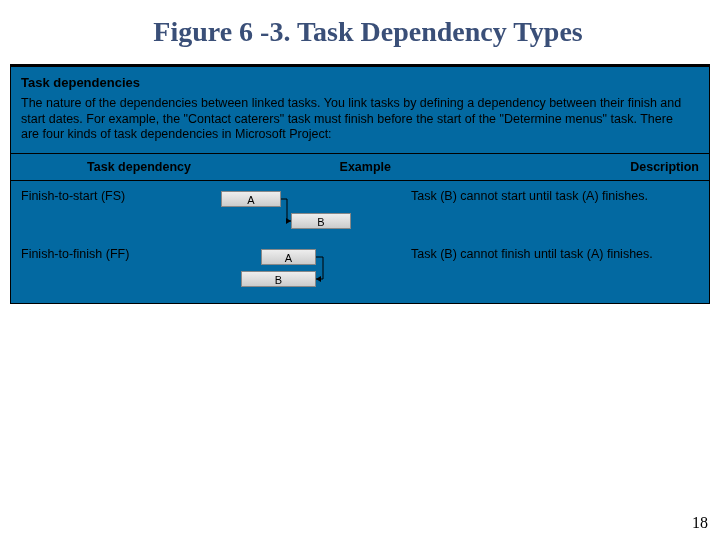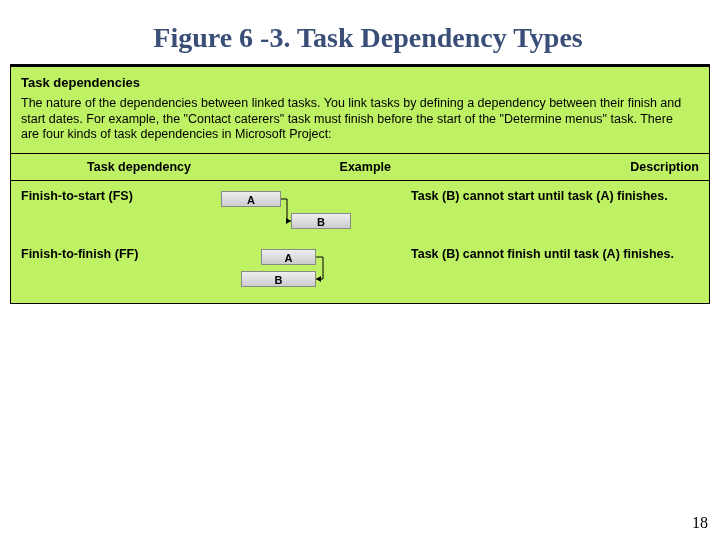--- a/index.html
+++ b/index.html
@@ -16,31 +16,31 @@
     position: relative;
     width: 720px;
     height: 540px;
   }
   .title {
     font-family: "Times New Roman", Times, serif;
     font-size: 28px;
     font-weight: bold;
     color: #3a4f78;
     text-align: center;
-    padding: 22px 0 10px 0;
+    padding: 16px 0 10px 0;
     margin-left: 16px;
   }
   .panel {
     position: absolute;
     left: 10px;
     top: 64px;
     width: 698px;
     border: 1px solid #000;
     border-top: 3px solid #000;
-    background: #bef264;
+    background: #0369a1;
     padding-bottom: 6px;
   }
   .section-heading {
     font-weight: bold;
     font-size: 13px;
     padding: 8px 10px 4px 10px;
   }
   .intro {
     font-size: 12.5px;
     line-height: 1.25;
@@ -59,21 +59,20 @@
     text-align: right;
     font-weight: bold;
     font-size: 12.5px;
     padding: 6px 10px 6px 10px;
     border-bottom: 1px solid #000;
   }
   table.deps td {
     vertical-align: top;
     padding: 8px 10px 8px 10px;
     font-size: 12.5px;
-    font-weight: bold;
   }
   .col-dep   { width: 170px; }
   .col-ex    { width: 180px; }
   .col-desc  { width: auto; }
   .desc { max-width: 280px; }
   .diagram {
     position: relative;
     width: 160px;
     height: 42px;
   }

